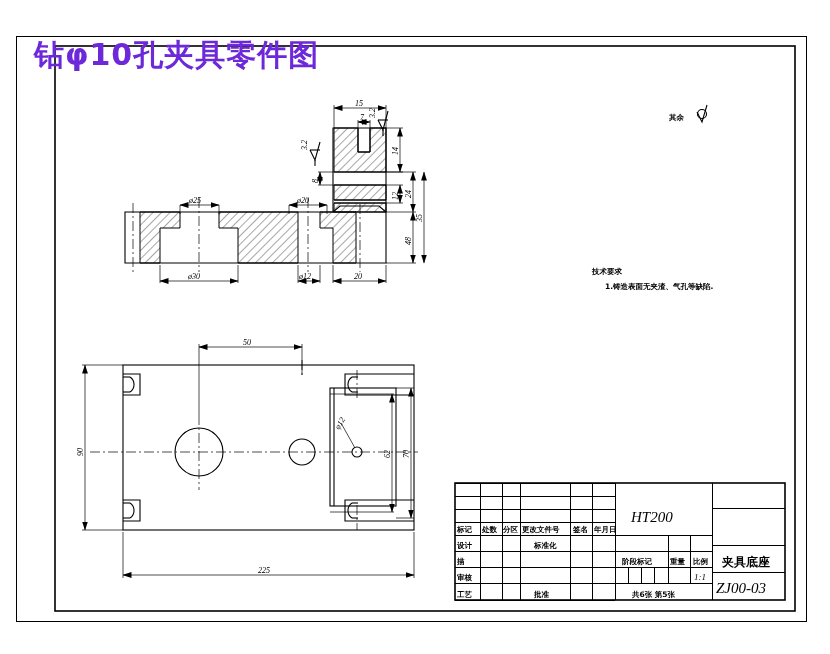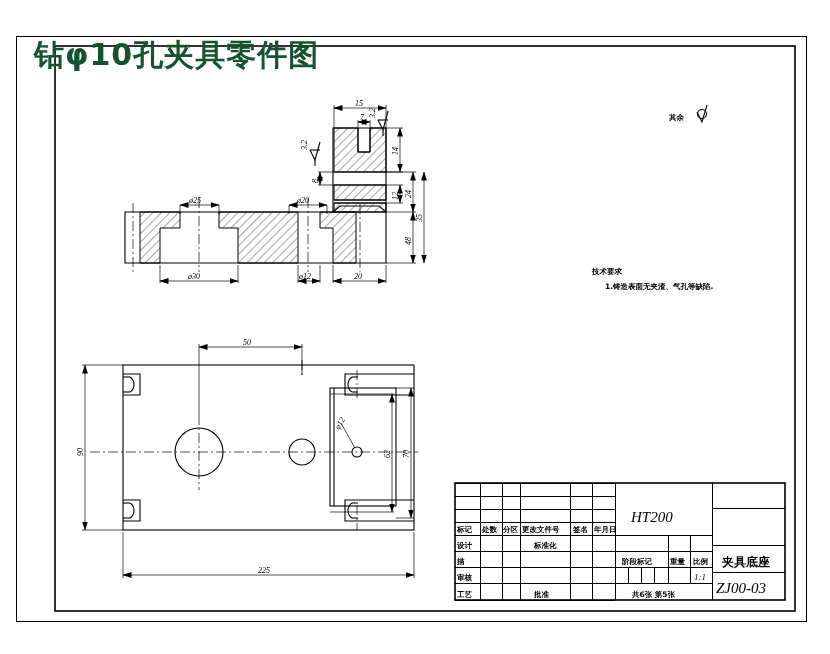--- a/index.html
+++ b/index.html
@@ -58,21 +58,21 @@
   .tbtxt-sm {
     font-family: "Liberation Serif", serif;
     font-style: italic;
     font-size: 9px;
     fill: #000000;
   }
   #title-text {
     position: absolute;
     left: 34px;
     top: 40px;
-    color: #14532d;
+    color: #6d28d9;
     font-family: "DejaVu Sans", sans-serif;
     font-size: 30px;
     font-weight: bold;
     letter-spacing: 1px;
     white-space: nowrap;
     line-height: 1;
   }
 </style>
 </head>
 <body>

